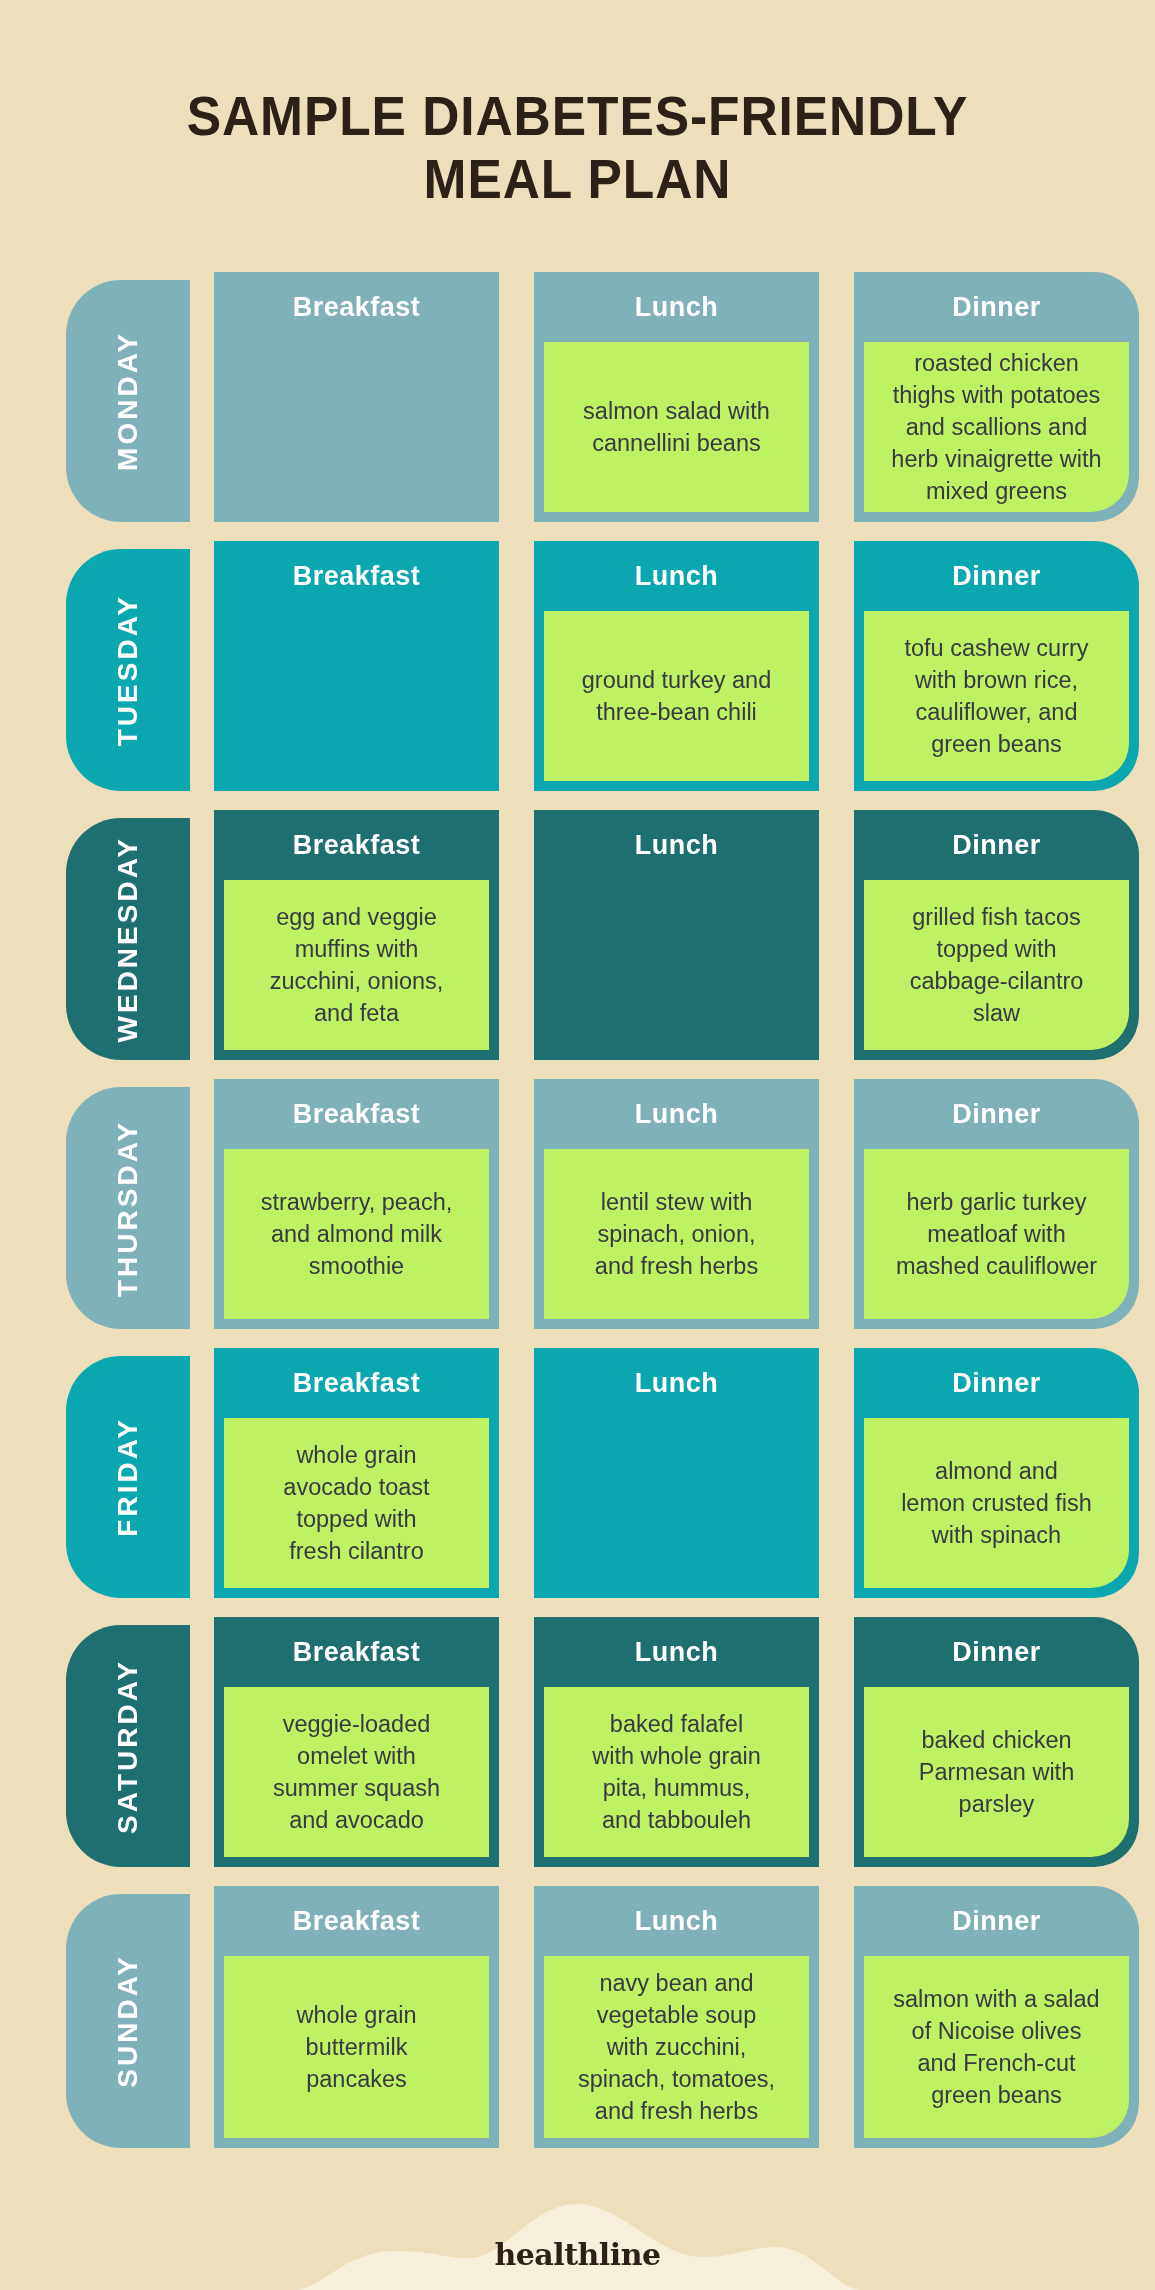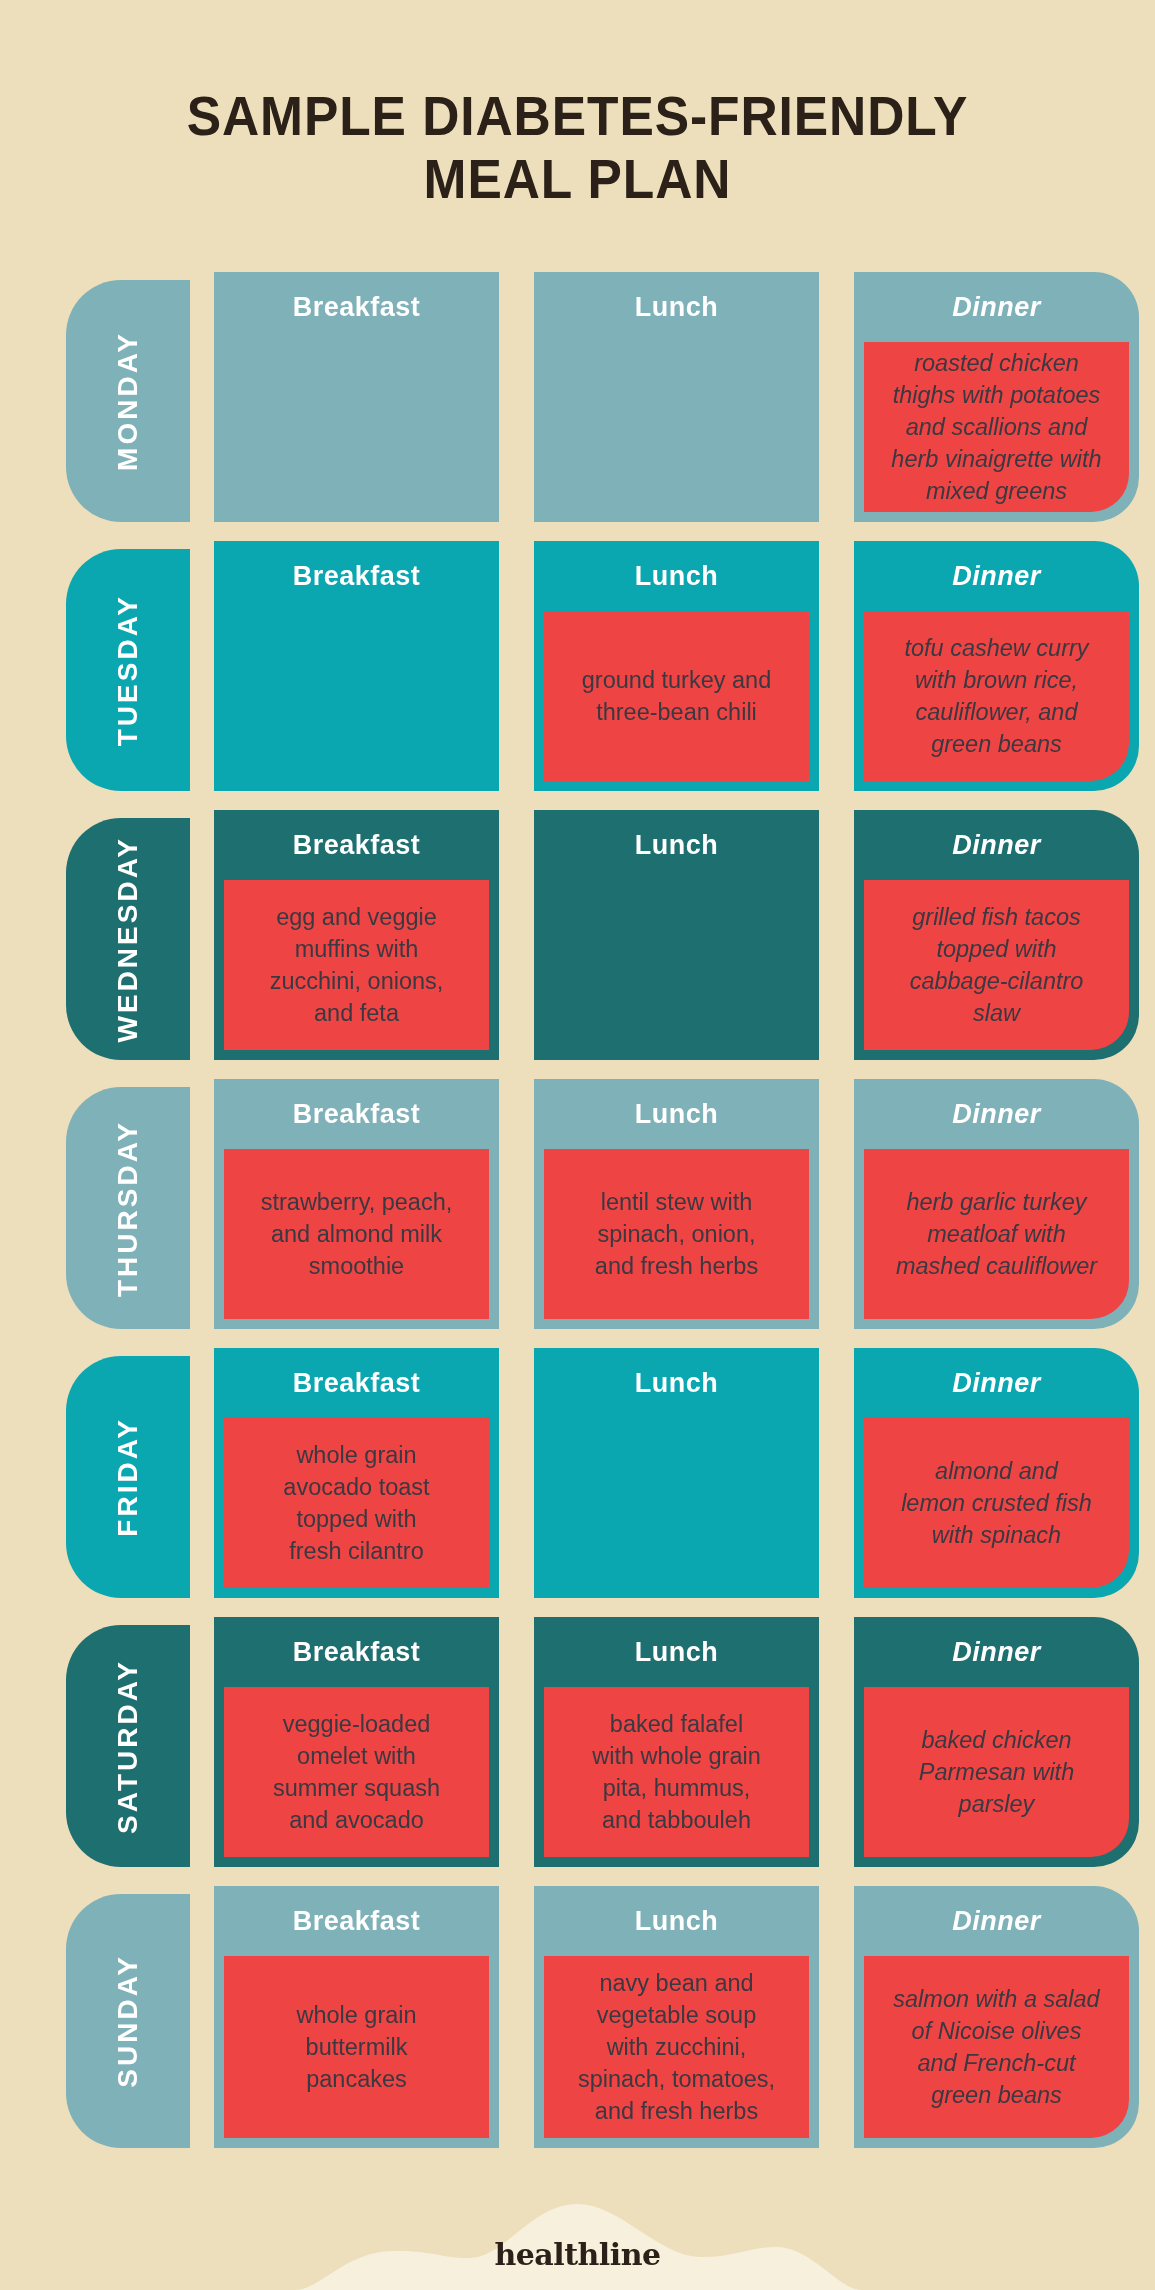--- a/index.html
+++ b/index.html
@@ -26,28 +26,28 @@
     display:flex;align-items:center;justify-content:center;
   }
   .day-label{
     writing-mode:vertical-rl;transform:rotate(180deg);
     color:#fff;font-size:28px;font-weight:700;letter-spacing:3px;
   }
   .meal-card{
     width:285px;flex:0 0 285px;margin-left:35px;position:relative;
   }
   .meal-card.first{margin-left:24px;}
-  .meal-card.dinner{border-radius:0 45px 45px 0;font-style:italic;}
+  .meal-card.dinner{border-radius:0 45px 45px 0;}
   .card-header{
     height:70px;display:flex;align-items:center;justify-content:center;
   }
   .card-title{color:#fff;font-size:27px;font-weight:600;letter-spacing:0.5px;}
   .card-body{
     position:absolute;left:10px;right:10px;top:70px;bottom:10px;
-    background:#ef4444;display:flex;align-items:center;justify-content:center;
+    background:#bef264;display:flex;align-items:center;justify-content:center;
   }
   .meal-card.dinner .card-body{border-bottom-right-radius:38px;}
   .meal-text{
     text-align:center;color:var(--mealtext,#3A3840);
     font-size:23.5px;line-height:32px;white-space:pre-line;
     padding:0 8px;
   }
   .theme-muted .day-tab,.theme-muted .meal-card{background:var(--muted,#7FB1B8);}
   .theme-bright .day-tab,.theme-bright .meal-card{background:var(--bright,#0BA7B1);}
   .theme-dark .day-tab,.theme-dark .meal-card{background:var(--dark,#1E6F70);}
@@ -73,20 +73,24 @@
       <span class="day-label">MONDAY</span>
     </div>
     <div class="meal-card first">
       <div class="card-header">
         <span class="card-title">Breakfast</span>
       </div>
     </div>
     <div class="meal-card">
       <div class="card-header">
         <span class="card-title">Lunch</span>
+      </div>
+      <div class="card-body">
+        <div class="meal-text">salmon salad with
+cannellini beans</div>
       </div>
     </div>
     <div class="meal-card dinner">
       <div class="card-header">
         <span class="card-title">Dinner</span>
       </div>
       <div class="card-body">
         <div class="meal-text">roasted chicken
 thighs with potatoes
 and scallions and

